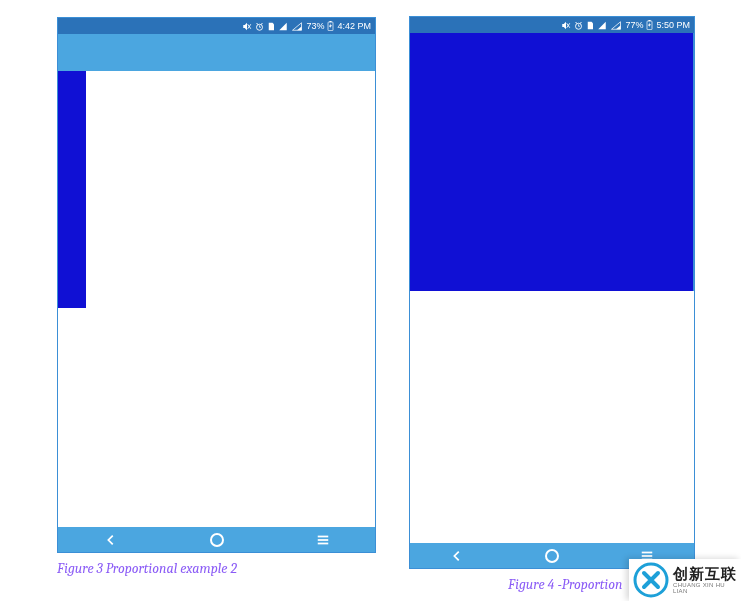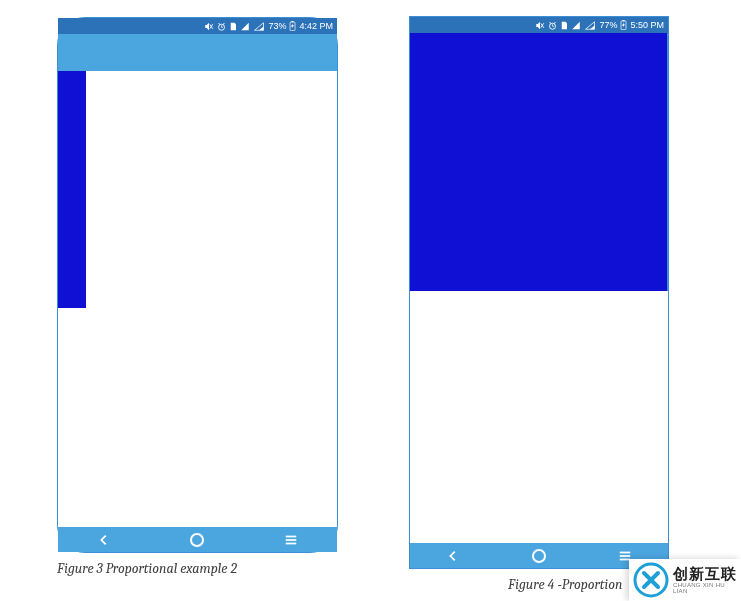--- a/index.html
+++ b/index.html
@@ -8,22 +8,22 @@
       height: 601px;
       background: #fff;
       font-family: Arial, sans-serif;
       position: relative;
     }
     .phone {
       position: absolute;
       border: 1px solid #3b8fd6;
       background: #fff;
     }
-    .phone-left { left: 57px; top: 17px; width: 281px; height: 536px; border-radius: 28px; }
-    .phone-right { left: 409px; top: 16px; width: 260px; height: 553px; }
+    .phone-left { left: 57px; top: 17px; width: 319px; height: 536px; }
+    .phone-right { left: 409px; top: 16px; width: 286px; height: 553px; }
 
     .status-bar {
       height: 16px;
       background: #2b72b8;
       color: #fff;
       display: flex;
       justify-content: flex-end;
       align-items: center;
       gap: 3px;
       padding-right: 4px;
@@ -61,21 +61,21 @@
     }
     .phone-left .nav-bar { height: 25px; }
     .phone-right .nav-bar { height: 25px; }
     .nav-bar svg { display: block; }
 
     .caption {
       position: absolute;
       font-family: Cambria, Georgia, serif;
       font-style: italic;
       font-size: 14px;
-      color: #404040;
+      color: #8b5cf6;
     }
     .caption-left { left: 57px; top: 560px; }
     .caption-right { left: 480px; top: 576px; margin-left: 28px; }
 
     .watermark {
       position: absolute;
       right: 0;
       bottom: 0;
       width: 112px;
       height: 42px;

